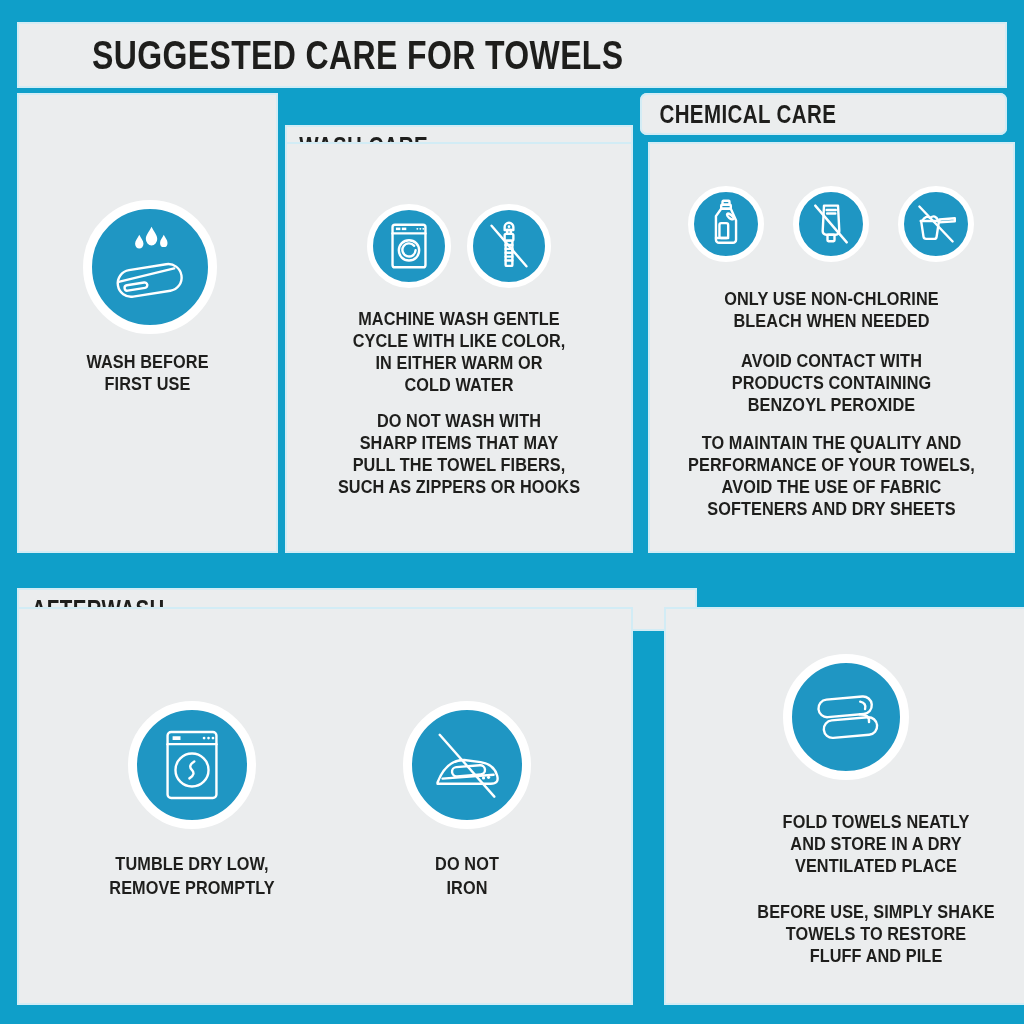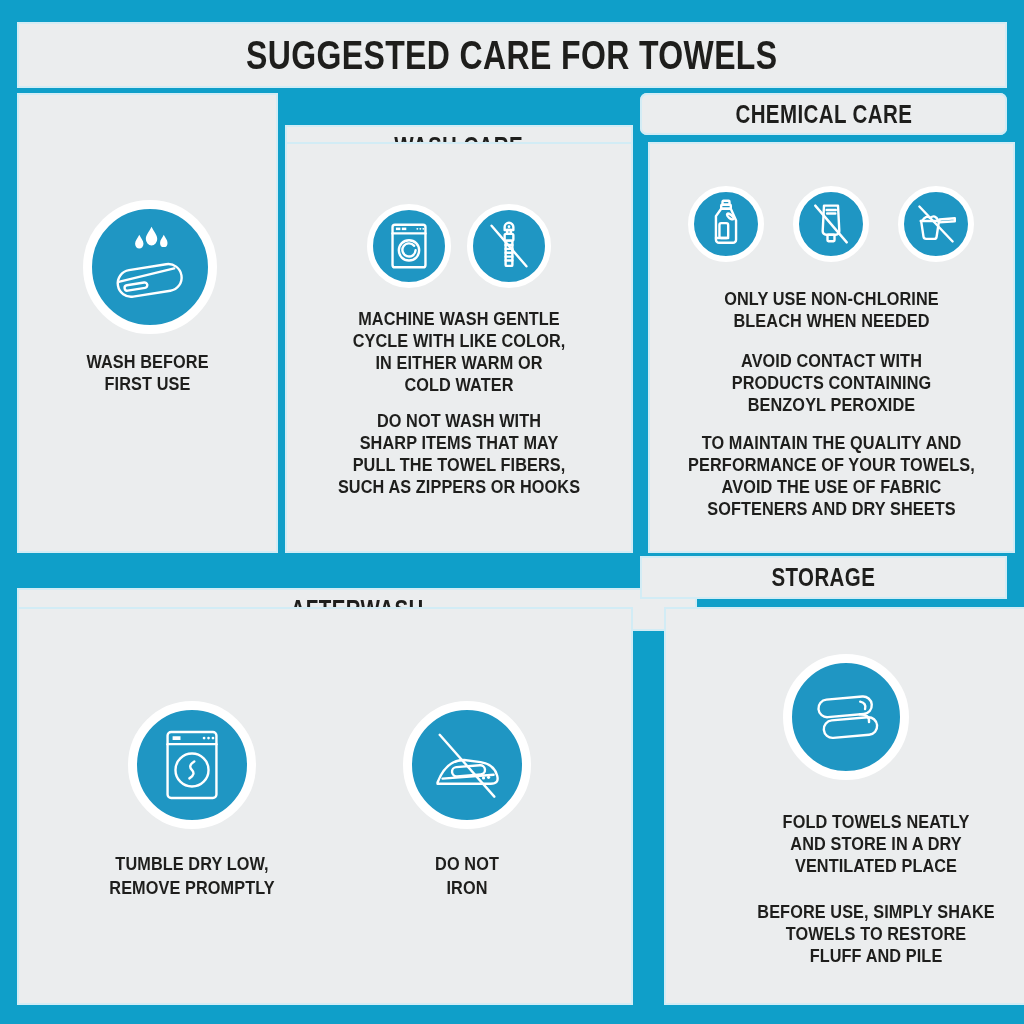--- a/index.html
+++ b/index.html
@@ -13,21 +13,21 @@
   #stage{
     position:relative;width:1024px;height:1024px;overflow:hidden;
     background:var(--frame-blue);
     font-family:"Liberation Sans","DejaVu Sans",sans-serif;
     color:var(--text-dark);
   }
   .panel{
     position:absolute;background:var(--panel-gray);
     box-shadow:inset 0 0 0 2px var(--edge-light);
   }
-  .hdr{display:flex;align-items:center;justify-content:center;}
+  .hdr{display:flex;align-items:center;}
   .hdr-text{
     font-size:25px;font-weight:bold;letter-spacing:.5px;
     transform:scaleX(.82);transform-origin:center;white-space:nowrap;
   }
   .title-text{
     font-size:41px;font-weight:bold;letter-spacing:.5px;
     transform:scaleX(.78);transform-origin:center;white-space:nowrap;
   }
   .body-text{
     position:absolute;width:100%;left:0;text-align:center;
@@ -151,23 +151,20 @@
     <div class="body-text" style="top:290px;">TO MAINTAIN THE QUALITY AND
 PERFORMANCE OF YOUR TOWELS,
 AVOID THE USE OF FABRIC
 SOFTENERS AND DRY SHEETS</div>
   </div>
 
   <div class="panel hdr" style="left:17px;top:588px;width:680px;height:43px;">
     <div class="hdr-text">AFTERWASH</div>
   </div>
 
-  <div class="panel hdr" style="left:640px;top:556px;width:367px;height:43px;">
-    <div class="hdr-text">STORAGE</div>
-  </div>
 
   <div class="panel" style="left:17px;top:607px;width:616px;height:398px;">
     <div class="badge" style="left:111px;top:94px;width:128px;height:128px;">
       <svg class="ic" width="92" height="92" viewBox="0 0 64 64" fill="none" stroke="#ffffff" stroke-width="2.4" stroke-linecap="round" stroke-linejoin="round">
         <rect x="15" y="9" width="34" height="46" rx="2.5"></rect>
         <path d="M15 17.5 H49"></path>
         <rect x="18.5" y="12" width="5.5" height="2.6" fill="#ffffff" stroke="none"></rect>
         <circle cx="40.4" cy="13.3" r=".95" fill="#ffffff" stroke="none"></circle>
         <circle cx="43.5" cy="13.3" r=".95" fill="#ffffff" stroke="none"></circle>
         <circle cx="46.6" cy="13.3" r=".95" fill="#ffffff" stroke="none"></circle>

